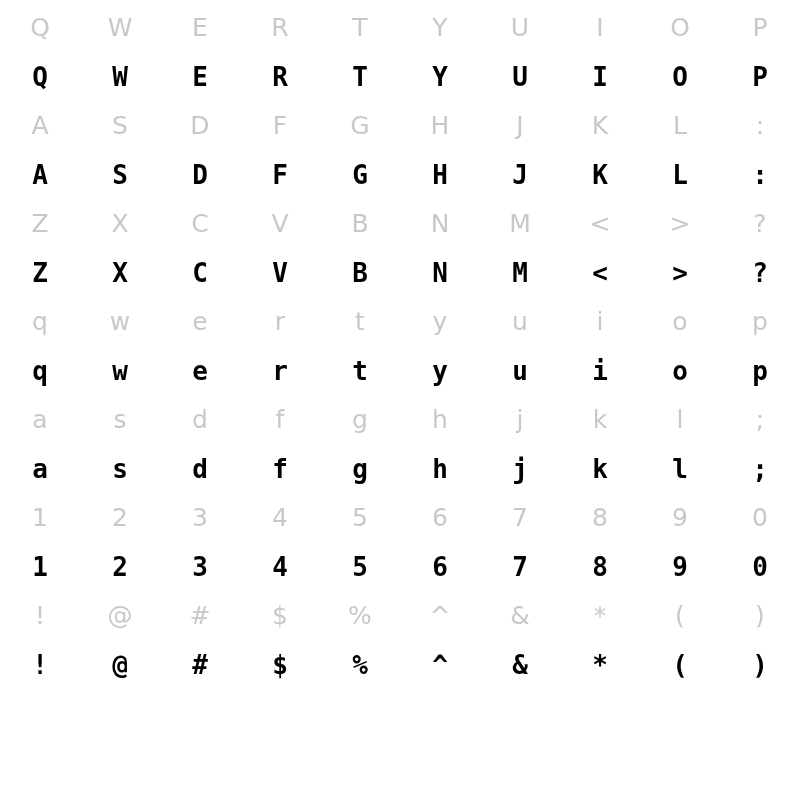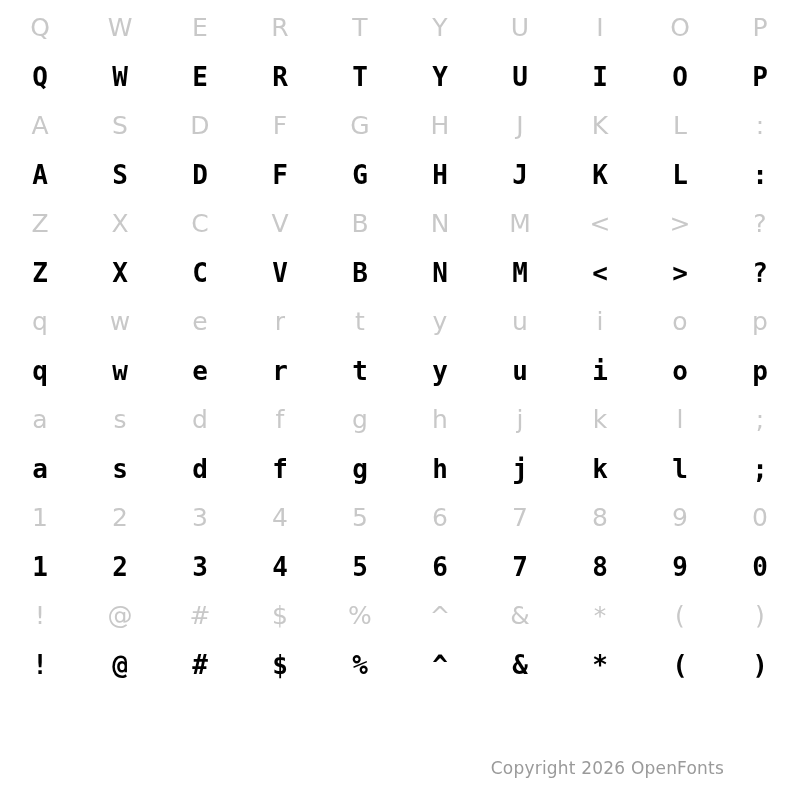--- a/index.html
+++ b/index.html
@@ -258,15 +258,14 @@
         <div class="cell">^</div>
         <div class="cell">&amp;</div>
         <div class="cell">*</div>
         <div class="cell">(</div>
         <div class="cell">)</div>
       </div>
     </div>
 
   </div>
 
-  <div class="footer">Copyright 2026 OpenFonts</div>
 
 </div>
 
 </body></html>

